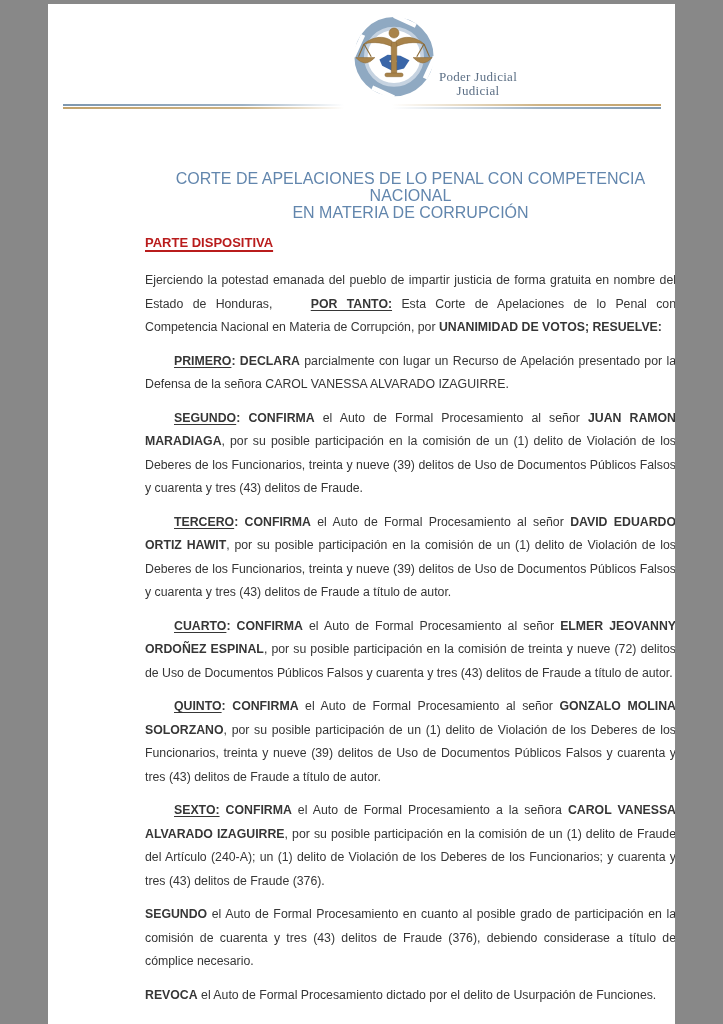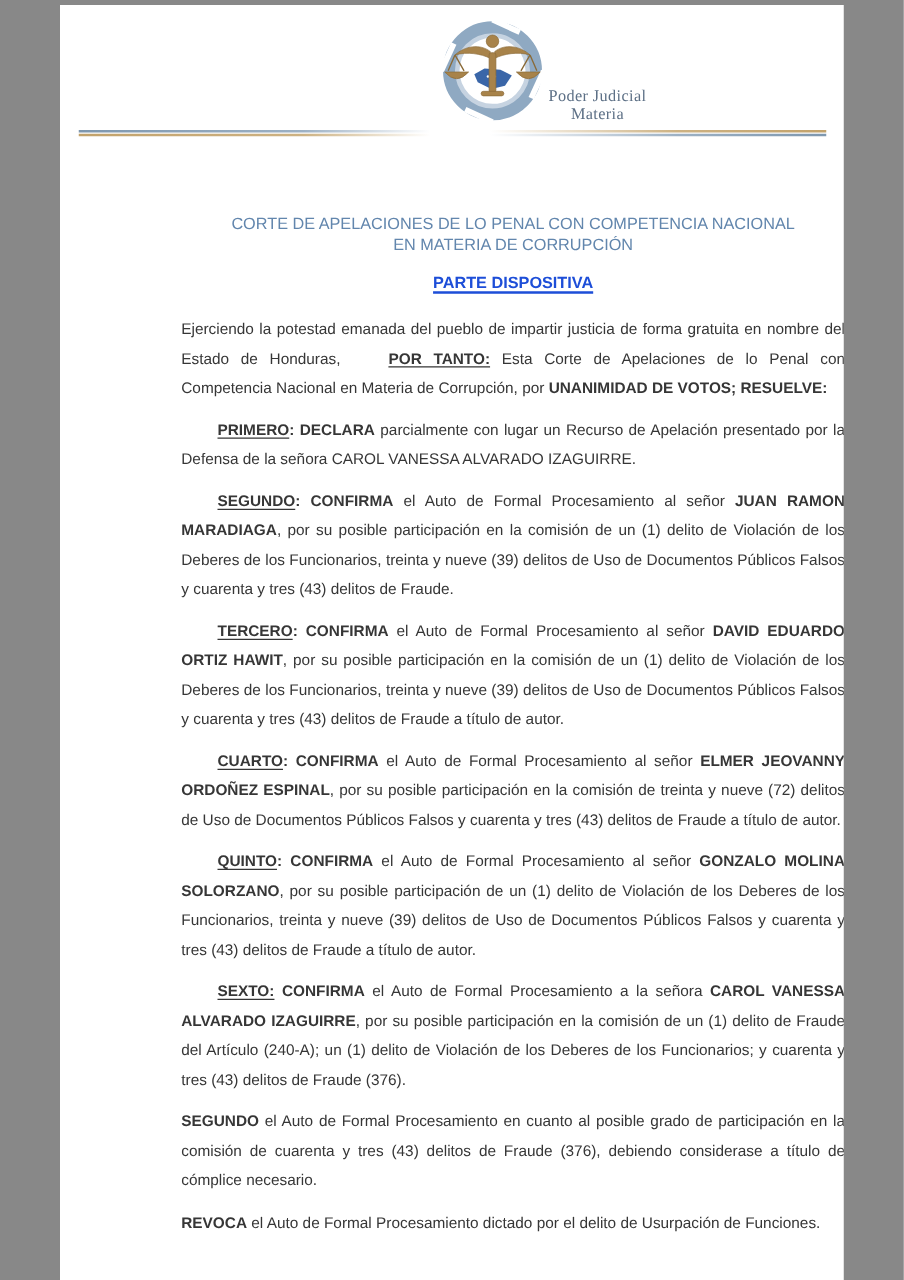--- a/index.html
+++ b/index.html
@@ -24,25 +24,25 @@
   }
   .divider-line.bottom {
     margin-top:1px;
     background:linear-gradient(to right,
       #c2a26b 0%, #cdb283 30%, rgba(205,178,131,0) 47%,
       rgba(158,177,196,0) 55%, #9db1c4 80%, #7e97ae 100%);
   }
   
   .content { position:absolute; left:97px; top:166px; width:531px; }
   .court-title {
-    text-align:center; color:#6286ad; font-size:13px; line-height:17px;
+    text-align:center; color:#6286ad; font-size:16px; line-height:17px;
     font-weight:normal;
   }
   .section-heading {
-    margin-top:14px; text-align:center; color:#1d4ed8;
+    margin-top:14px; text-align:left; color:#b91c1c;
     font-size:13px; font-weight:bold; text-decoration:underline;
     text-decoration-thickness:1.5px; text-underline-offset:3px;
   }
   .paragraphs { margin-top:19px; }
   .paragraphs p {
     font-size:12.3px; line-height:23.5px; color:#363636;
     text-align:justify; margin:0 0 10px 0;
   }
   .paragraphs p:last-child { margin-bottom:0; }
   .paragraphs span.b { font-weight:bold; }
@@ -84,21 +84,21 @@
         <rect x="40" y="66" width="20" height="4" rx="2"></rect>
       </g>
       <g stroke="#8a6a38" stroke-width="1.2" fill="none">
         <path d="M17,34 L11,48 M17,34 L25,48"></path>
         <path d="M83,34 L75,48 M83,34 L89,48"></path>
       </g>
     </svg>
   </div>
   <div class="org-name">
     <div>Poder Judicial</div>
-    <div>Materia</div>
+    <div>Judicial</div>
   </div>
 
   <div class="divider">
     <div class="divider-line top"></div>
     <div class="divider-line bottom"></div>
   </div>
 
   <div class="content">
     <div class="court-title">
       <div>CORTE DE APELACIONES DE LO PENAL CON COMPETENCIA NACIONAL</div>

